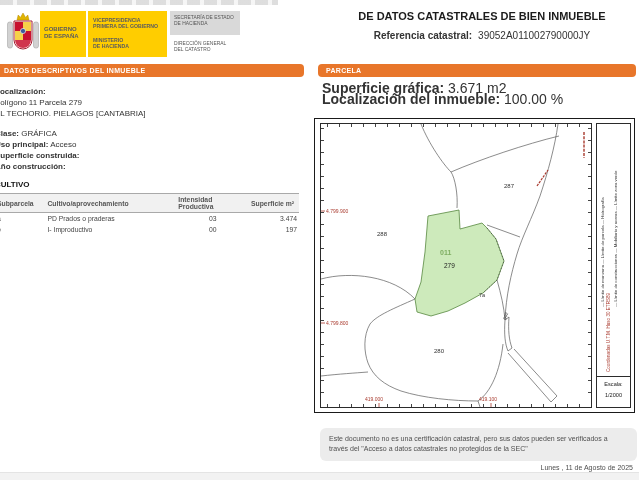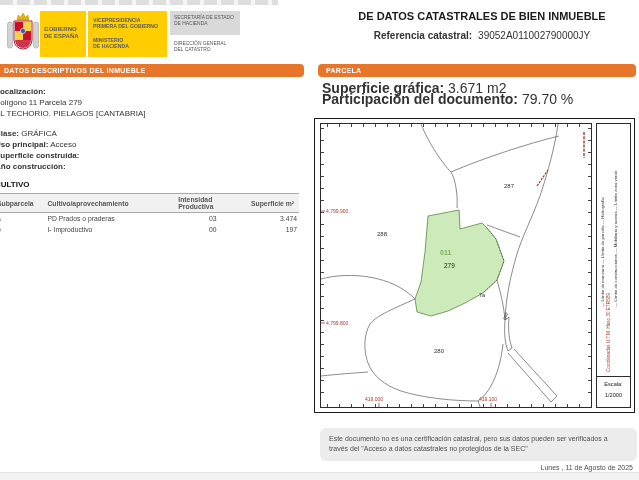--- a/index.html
+++ b/index.html
@@ -178,21 +178,21 @@
           <td class="c">00</td>
           <td class="r">197</td>
         </tr>
       </tbody>
     </table>
   </div>
 </div>
 
 <div class="abs parcel-lines">
   <div class="ln"><span class="b">Superficie gráfica:</span> <span>3.671 m2</span></div>
-  <div class="ln"><span class="b">Participación del documento:</span> <span>79.70 %</span></div>
+  <div class="ln"><span class="b">Localización del inmueble:</span> <span>100.00 %</span></div>
 </div>
 
 <div class="abs outer-frame"></div>
 
 <div class="abs map-box">
   <div class="tick tick-left"></div>
   <div class="tick tick-right"></div>
   <div class="tick tick-top"></div>
   <div class="tick tick-bottom"></div>
 

